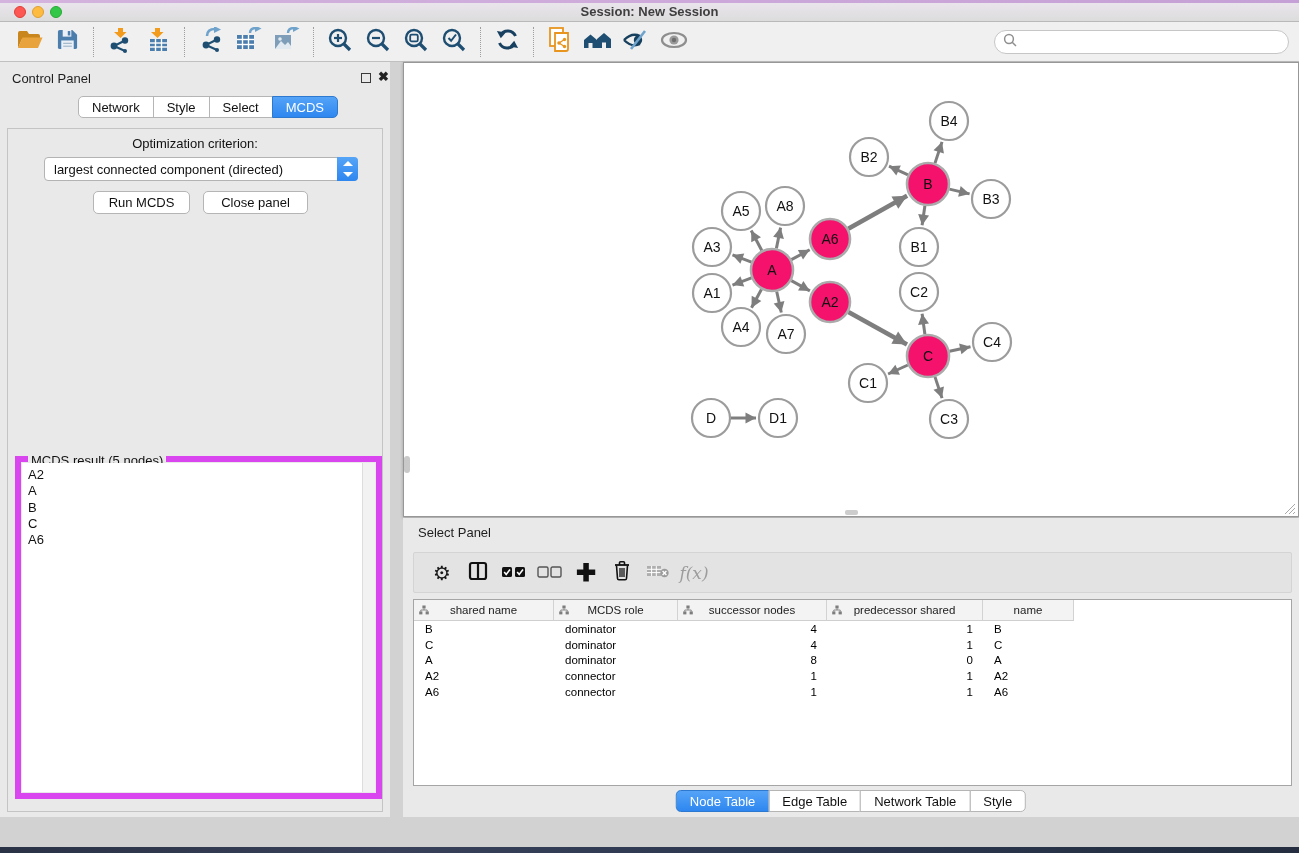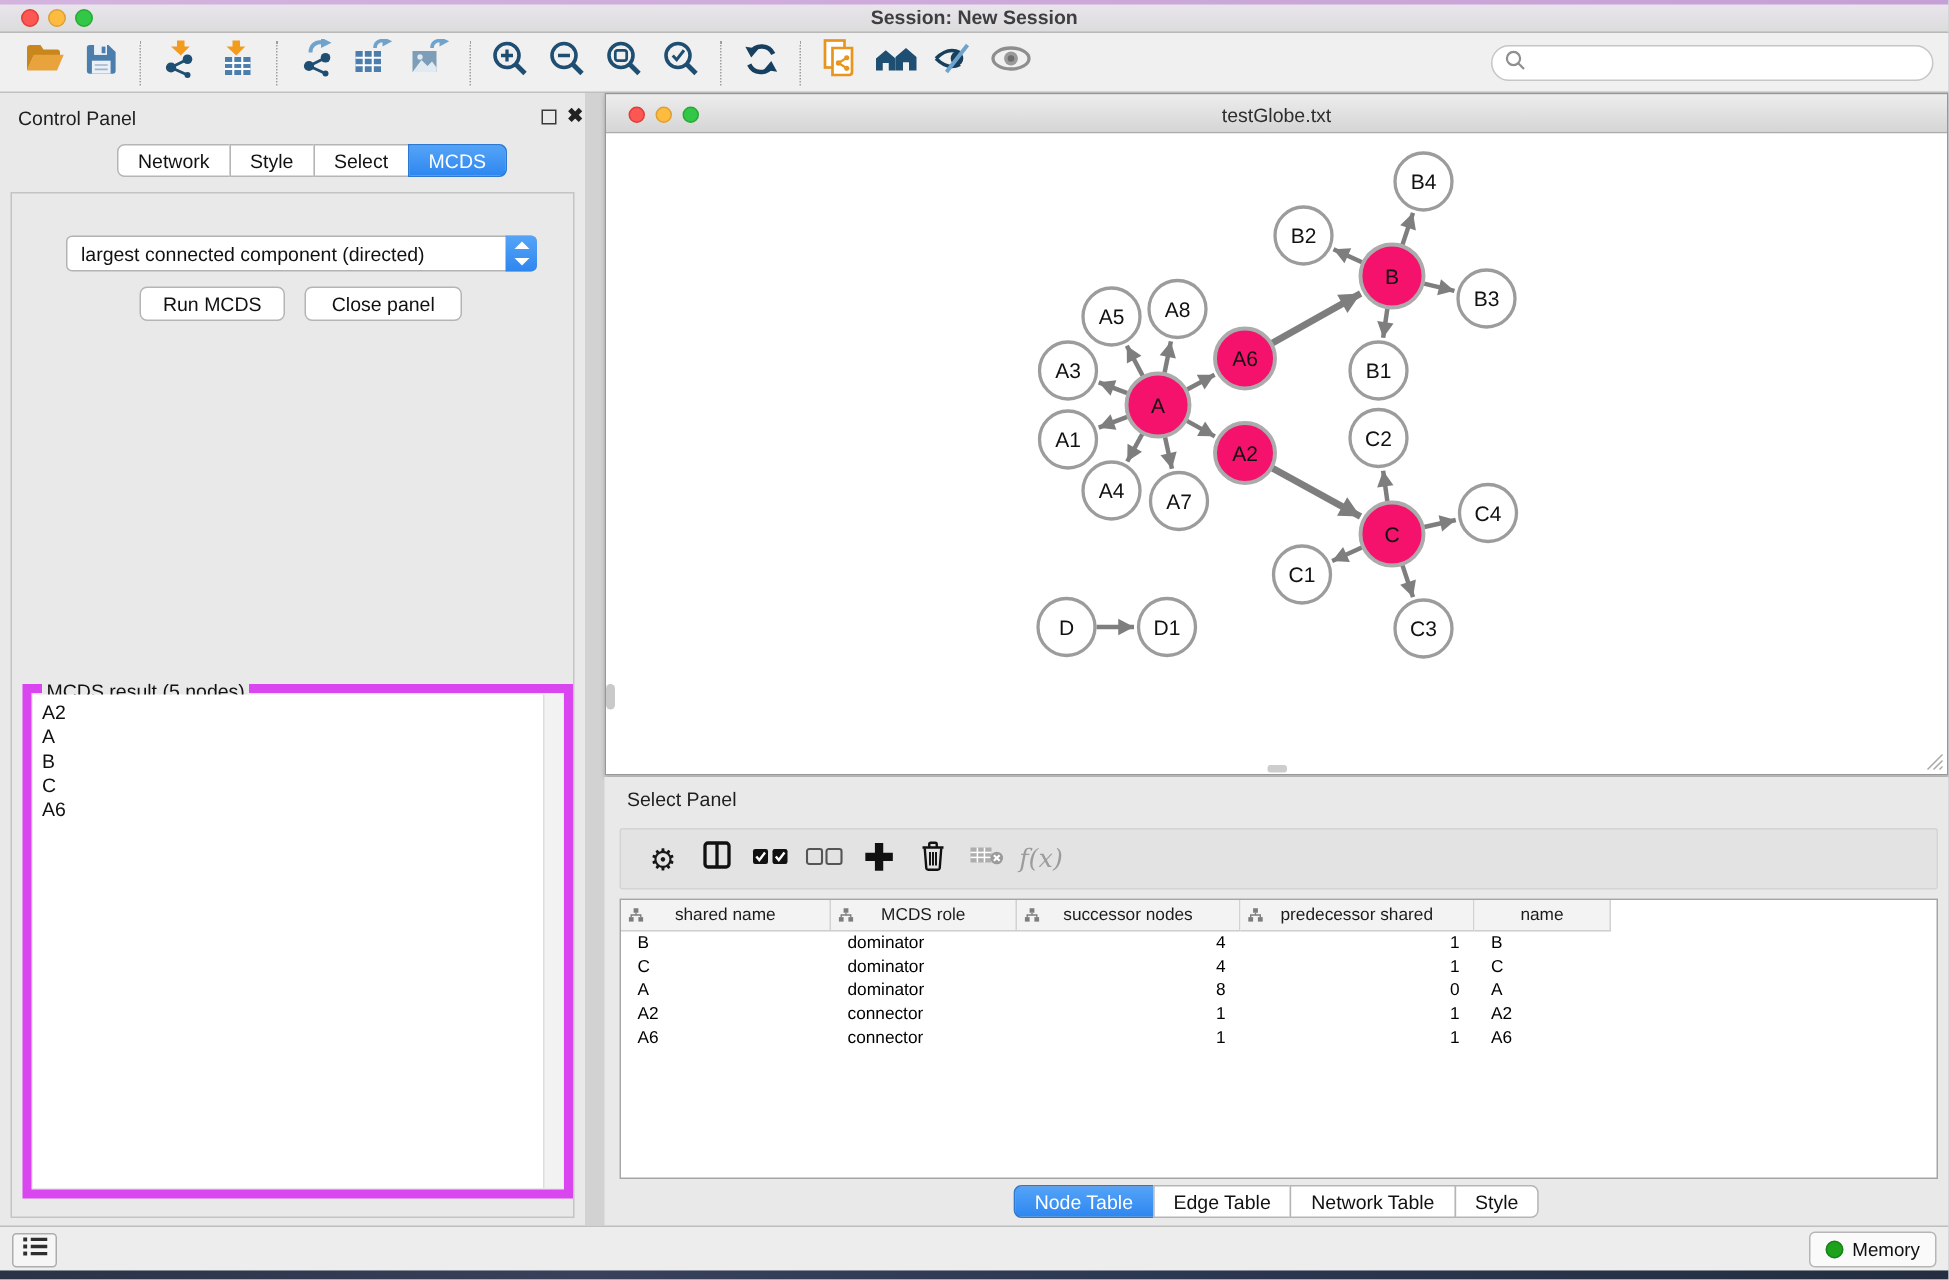--- a/index.html
+++ b/index.html
@@ -278,20 +278,21 @@
     <div class="panel-head">Control Panel</div>
     <span class="panel-float" style="left:361px;"></span>
     <span class="panel-close" style="left:378px;">✖</span>
     <div class="seg" style="left:78px; top:34px;">
         <div class="tab">Network</div>
         <div class="tab">Style</div>
         <div class="tab">Select</div>
         <div class="tab sel">MCDS</div>
       </div>
     <div class="cp-content">
+      <div class="opt-label">Optimization criterion:</div>
       <div class="dropdown">
         <span class="dd-text">largest connected component (directed)</span>
         <span class="dd-stepper">
             <i class="dd-up"></i>
             <i class="dd-down"></i>
           </span>
       </div>
       <div class="cp-btn" style="left:85px; width:97px;">Run MCDS</div>
       <div class="cp-btn" style="left:195px; width:105px;">Close panel</div>
       <div class="result-box">
@@ -302,26 +303,20 @@
             <div class="result-item">B</div>
             <div class="result-item">C</div>
             <div class="result-item">A6</div>
           </div>
         <div class="result-scroll"></div>
       </div>
     </div>
   </div>
 
   <div class="net-window">
-    <div class="net-titlebar">
-      <span class="nt-dot" style="left:15px;background:#FC5753;border:1px solid #DF3E38;"></span>
-      <span class="nt-dot" style="left:33px;background:#FDBC40;border:1px solid #DE9F34;"></span>
-      <span class="nt-dot" style="left:51px;background:#33C748;border:1px solid #27AA35;"></span>
-      <div class="net-title">testGlobe.txt</div>
-    </div>
     <div class="net-canvas">
       <svg width="894" height="428" viewBox="0 0 894 428">
         <defs>
           <marker id="ah" markerUnits="userSpaceOnUse" markerWidth="13" markerHeight="13" refX="11.5" refY="6.5" orient="auto">
             <path d="M1,1 L11.5,6.5 L1,12 Z" fill="#7E7E7E"></path>
           </marker>
           <marker id="ah-t" markerUnits="userSpaceOnUse" markerWidth="17" markerHeight="17" refX="15" refY="8.5" orient="auto">
             <path d="M1,1.5 L15,8.5 L1,15.5 Z" fill="#7E7E7E"></path>
           </marker>
         </defs>
@@ -543,35 +538,15 @@
     </div>
 
     <div class="seg table-tabs" style="position:absolute;align-items:center;">
         <div class="tab sel">Node Table</div>
         <div class="tab">Edge Table</div>
         <div class="tab">Network Table</div>
         <div class="tab">Style</div>
       </div>
   </div>
 
-  <div class="status-bar">
-    <div class="list-btn">
-      <span><svg width="17" height="14" viewBox="0 0 17 14">
-            <g fill="#2E2E2E">
-              <rect x="0.5" y="1" width="2.6" height="2.6"></rect>
-              <rect x="0.5" y="5.7" width="2.6" height="2.6"></rect>
-              <rect x="0.5" y="10.4" width="2.6" height="2.6"></rect>
-            </g>
-            <g stroke="#2E2E2E" stroke-width="2.2">
-              <line x1="5.5" y1="2.3" x2="16.5" y2="2.3"></line>
-              <line x1="5.5" y1="7" x2="16.5" y2="7"></line>
-              <line x1="5.5" y1="11.7" x2="16.5" y2="11.7"></line>
-            </g>
-          </svg></span>
-    </div>
-    <div class="memory-btn">
-      <span class="mem-dot"></span>
-      <span>Memory</span>
-    </div>
-  </div>
   <div class="desktop-strip"></div>
 
 </div>
 
 </body></html>

